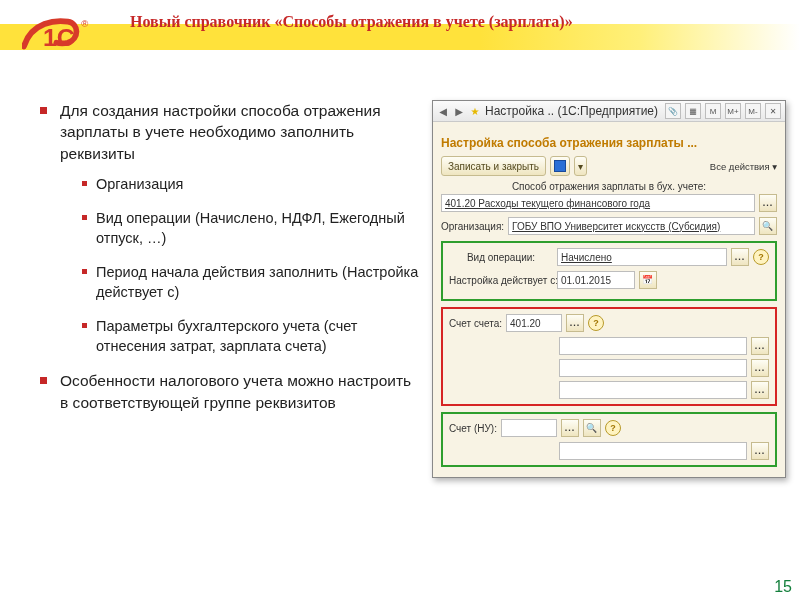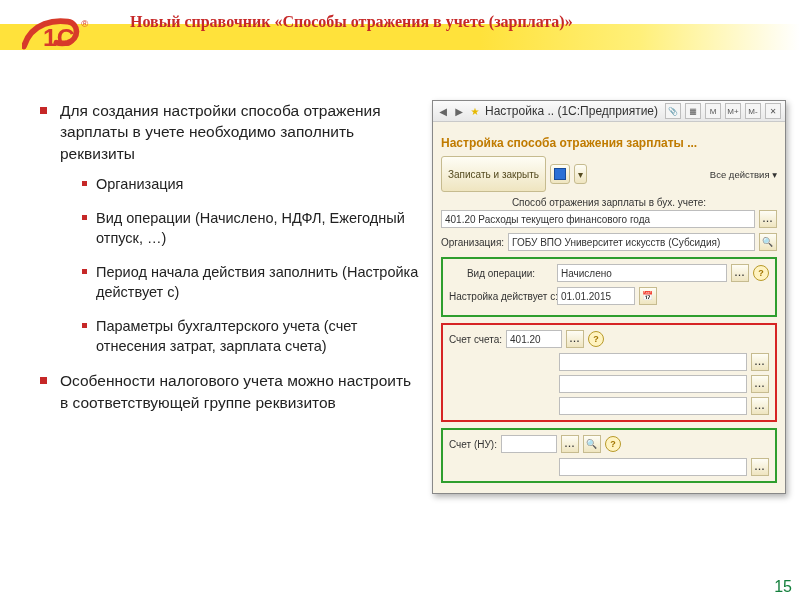--- a/index.html
+++ b/index.html
@@ -159,21 +159,21 @@
   }
   .app .row {
     display: flex;
     align-items: center;
     gap: 4px;
     margin-bottom: 5px;
   }
   .app .lbl { white-space: nowrap; text-align: center; }
   .app .btn {
     height: 18px;
-    padding: 8px 6px;
+    padding: 0 6px;
     display: inline-flex;
     align-items: center;
     border: 1px solid #c6bb8f;
     border-radius: 3px;
     background: linear-gradient(#fefdf5,#efe5c0);
     font-size: 10px;
     color: #544a1f;
   }
   .app .btn .save-ic { width:10px; height:10px; background:#2a6fd6; border:1px solid #184a9a;}
   .app .btn-plain {
@@ -186,21 +186,21 @@
   .help { width:14px; height:14px; border-radius:50%; border:1px solid #b89a2a; background:#fff3c0; color:#a07400; font-size:9px; display:inline-flex; align-items:center; justify-content:center; font-weight:bold;}
   .app input[type=text] {
     height: 14px;
     padding: 1px 3px;
     border: 1px solid #bdbdbd;
     background: #fff;
     font-size: 10px;
     color: #333;
     box-sizing: content-box;
   }
-  .app .fill { flex: 1; min-width: 0;}
+  .app .fill { flex: 1; min-width: 0; text-decoration: underline;}
 
   .box {
     border: 2px solid;
     padding: 5px 6px;
     margin-top: 6px;
     position: relative;
     background: #f8f3e4;
   }
   .box-green { border-color: #2e9e2e; }
   .box-red   { border-color: #d62424; }

